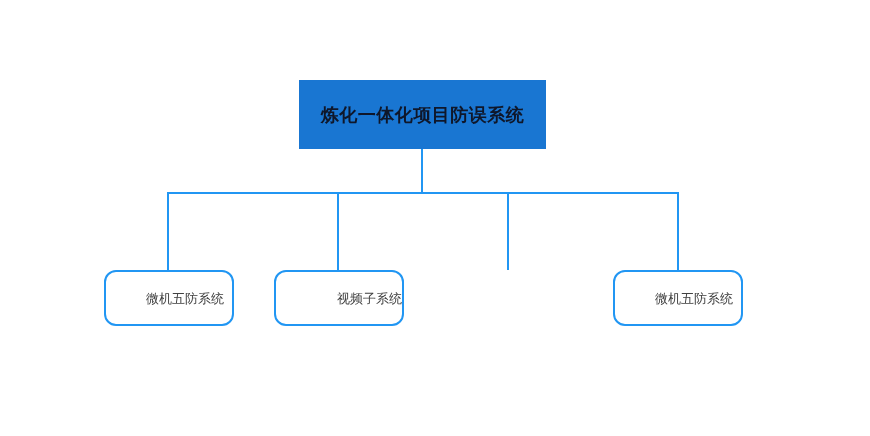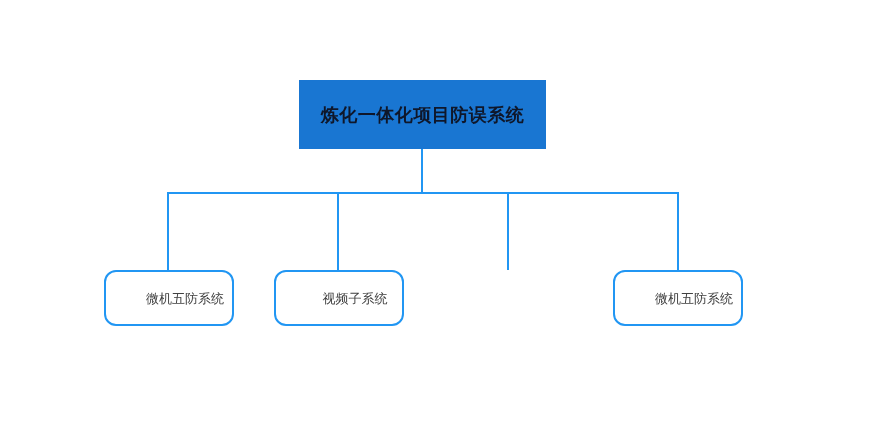--- a/index.html
+++ b/index.html
@@ -80,21 +80,21 @@
     padding-left: 32px;
   }
   .child-label {
     color: #404040;
     font-size: 13px;
     font-weight: normal;
     line-height: 1;
     white-space: nowrap;
   }
   .child-1 { left: 104px; width: 130px; }
-  .child-2 { left: 274px; width: 130px; }
+  .child-2 { left: 274px; width: 130px; justify-content: flex-end; }
   .child-3 { left: 443px; width: 131px; }
   .child-4 { left: 613px; width: 130px; }
 </style>
 </head>
 <body>
 
 <div id="canvas">
 
   <div class="root-node">
     <span class="root-label">炼化一体化项目防误系统</span>

